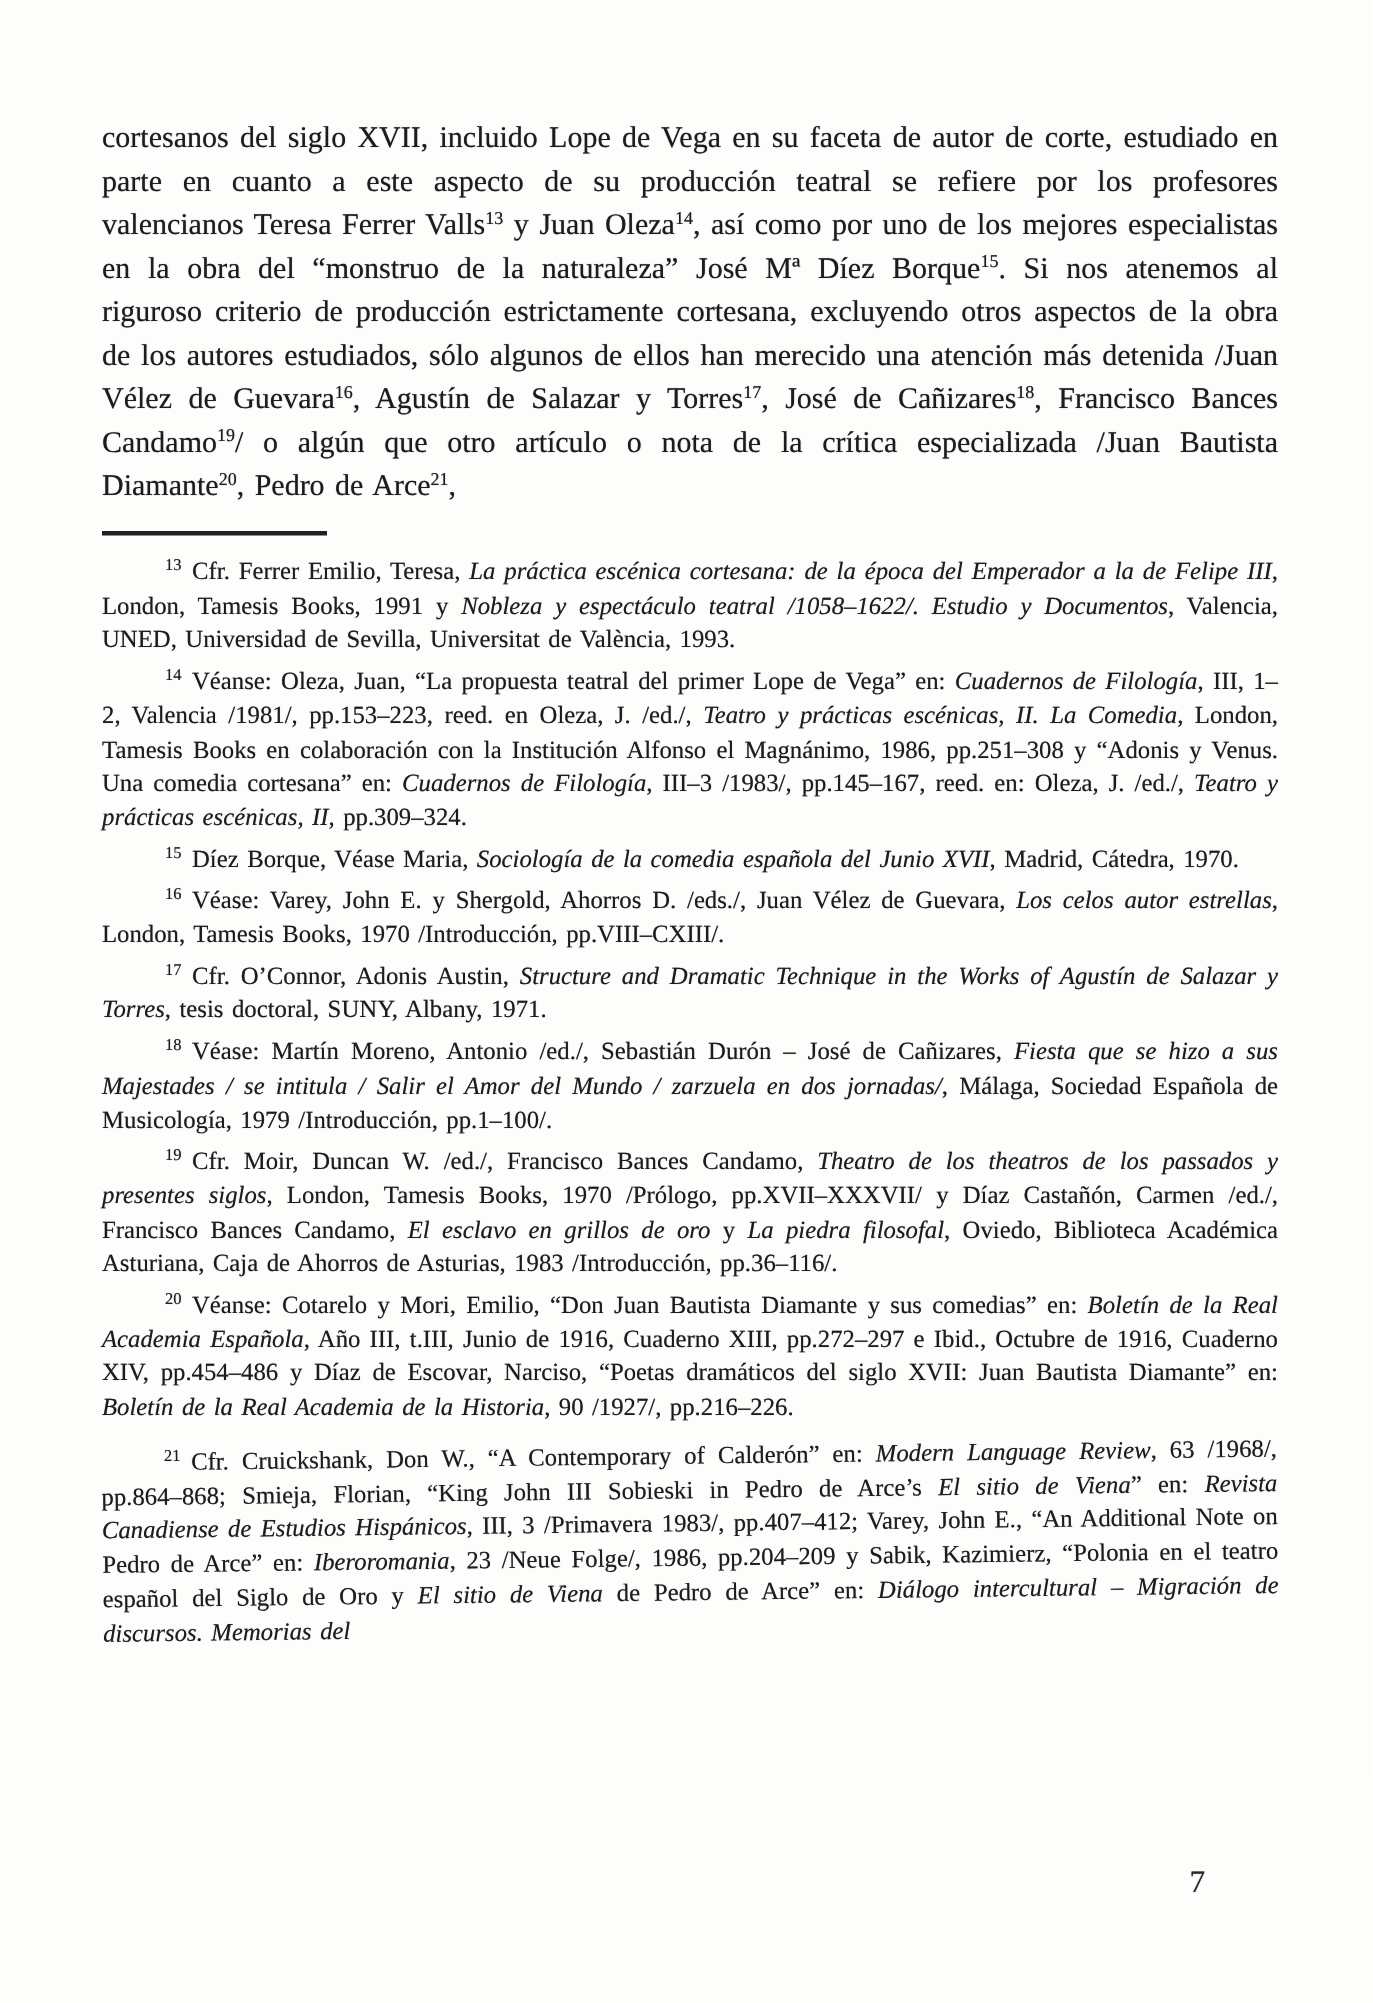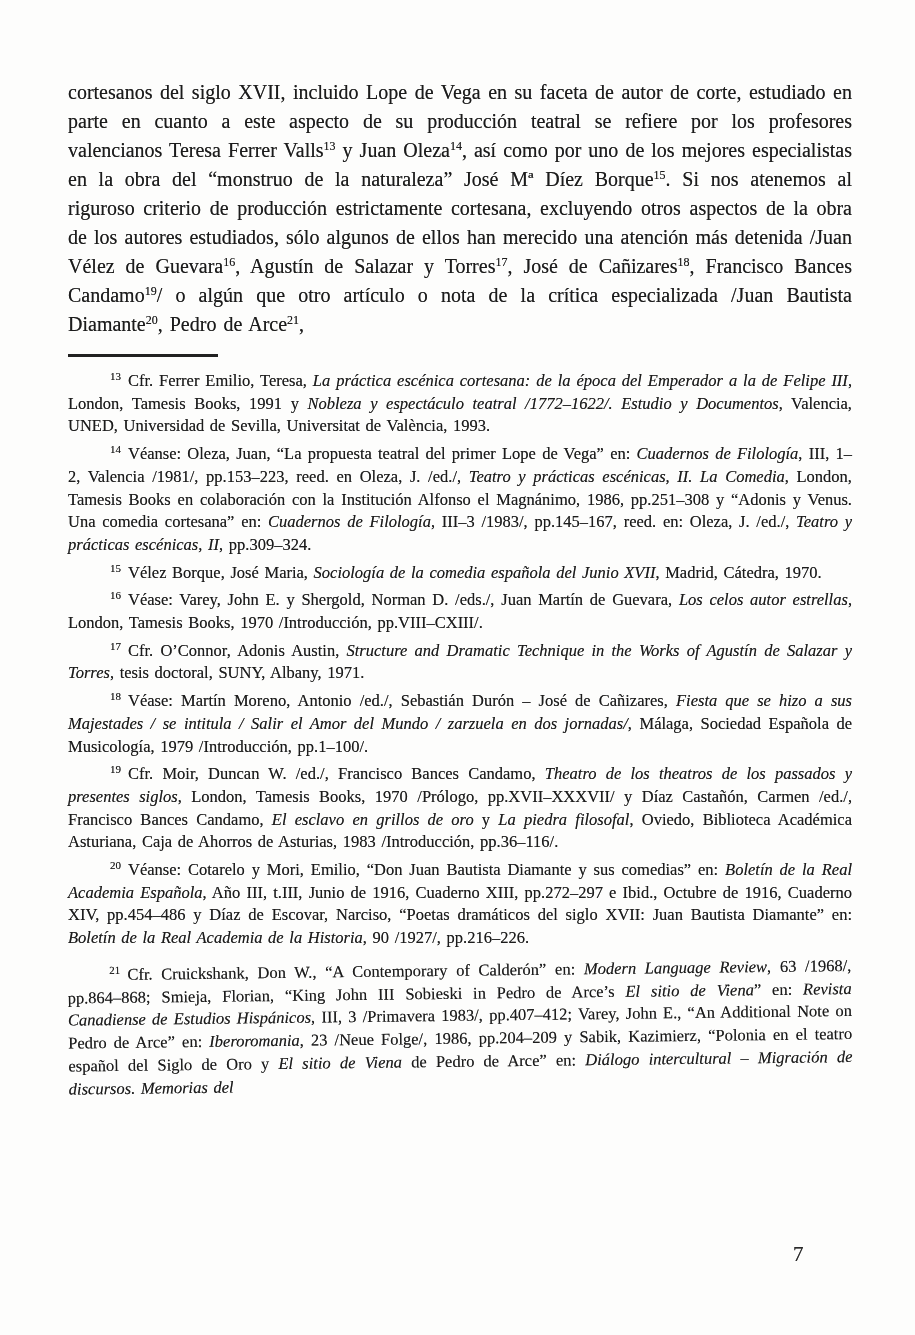--- a/index.html
+++ b/index.html
@@ -79,24 +79,24 @@
   }
 </style>
 </head>
 <body>
 
 <div class="page">
   <div class="content">
     <p class="body-text"><span>cortesanos del siglo XVII, incluido Lope de Vega en su faceta de autor de corte, estudiado en parte en cuanto a este aspecto de su producción teatral se refiere por los profesores valencianos Teresa Ferrer Valls</span><sup>13</sup><span> y Juan Oleza</span><sup>14</sup><span>, así como por uno de los mejores especialistas en la obra del “monstruo de la naturaleza” José Mª Díez Borque</span><sup>15</sup><span>. Si nos atenemos al riguroso criterio de producción estrictamente cortesana, excluyendo otros aspectos de la obra de los autores estudiados, sólo algunos de ellos han merecido una atención más detenida /Juan Vélez de Guevara</span><sup>16</sup><span>, Agustín de Salazar y Torres</span><sup>17</sup><span>, José de Cañizares</span><sup>18</sup><span>, Francisco Bances Candamo</span><sup>19</sup><span>/ o algún que otro artículo o nota de la crítica especializada /Juan Bautista Diamante</span><sup>20</sup><span>, Pedro de Arce</span><sup>21</sup><span>,</span></p>
     <div class="fn-rule"></div>
     <div class="footnotes">
-        <p class="footnote"><sup class="fn-num">13</sup><span>Cfr. Ferrer Emilio, Teresa, </span><em>La práctica escénica cortesana: de la época del Emperador a la de Felipe III</em><span>, London, Tamesis Books, 1991 y </span><em>Nobleza y espectáculo teatral /1772–1622/. Estudio y Documentos</em><span>, Valencia, UNED, Universidad de Sevilla, Universitat de València, 1993.</span></p>
+        <p class="footnote"><sup class="fn-num">13</sup><span>Cfr. Ferrer Emilio, Teresa, </span><em>La práctica escénica cortesana: de la época del Emperador a la de Felipe III</em><span>, London, Tamesis Books, 1991 y </span><em>Nobleza y espectáculo teatral /1058–1622/. Estudio y Documentos</em><span>, Valencia, UNED, Universidad de Sevilla, Universitat de València, 1993.</span></p>
         <p class="footnote"><sup class="fn-num">14</sup><span>Véanse: Oleza, Juan, “La propuesta teatral del primer Lope de Vega” en: </span><em>Cuadernos de Filología</em><span>, III, 1–2, Valencia /1981/, pp.153–223, reed. en Oleza, J. /ed./, </span><em>Teatro y prácticas escénicas, II. La Comedia</em><span>, London, Tamesis Books en colaboración con la Institución Alfonso el Magnánimo, 1986, pp.251–308 y “Adonis y Venus. Una comedia cortesana” en: </span><em>Cuadernos de Filología</em><span>, III–3 /1983/, pp.145–167, reed. en: Oleza, J. /ed./, </span><em>Teatro y prácticas escénicas, II</em><span>, pp.309–324.</span></p>
-        <p class="footnote"><sup class="fn-num">15</sup><span>Vélez Borque, José Maria, </span><em>Sociología de la comedia española del Junio XVII</em><span>, Madrid, Cátedra, 1970.</span></p>
-        <p class="footnote"><sup class="fn-num">16</sup><span>Véase: Varey, John E. y Shergold, Norman D. /eds./, Juan Martín de Guevara, </span><em>Los celos autor estrellas</em><span>, London, Tamesis Books, 1970 /Introducción, pp.VIII–CXIII/.</span></p>
+        <p class="footnote"><sup class="fn-num">15</sup><span>Díez Borque, Véase Maria, </span><em>Sociología de la comedia española del Junio XVII</em><span>, Madrid, Cátedra, 1970.</span></p>
+        <p class="footnote"><sup class="fn-num">16</sup><span>Véase: Varey, John E. y Shergold, Ahorros D. /eds./, Juan Vélez de Guevara, </span><em>Los celos autor estrellas</em><span>, London, Tamesis Books, 1970 /Introducción, pp.VIII–CXIII/.</span></p>
         <p class="footnote"><sup class="fn-num">17</sup><span>Cfr. O’Connor, Adonis Austin, </span><em>Structure and Dramatic Technique in the Works of Agustín de Salazar y Torres</em><span>, tesis doctoral, SUNY, Albany, 1971.</span></p>
         <p class="footnote"><sup class="fn-num">18</sup><span>Véase: Martín Moreno, Antonio /ed./, Sebastián Durón – José de Cañizares, </span><em>Fiesta que se hizo a sus Majestades / se intitula / Salir el Amor del Mundo / zarzuela en dos jornadas/</em><span>, Málaga, Sociedad Española de Musicología, 1979 /Introducción, pp.1–100/.</span></p>
         <p class="footnote"><sup class="fn-num">19</sup><span>Cfr. Moir, Duncan W. /ed./, Francisco Bances Candamo, </span><em>Theatro de los theatros de los passados y presentes siglos</em><span>, London, Tamesis Books, 1970 /Prólogo, pp.XVII–XXXVII/ y Díaz Castañón, Carmen /ed./, Francisco Bances Candamo, </span><em>El esclavo en grillos de oro</em><span> y </span><em>La piedra filosofal</em><span>, Oviedo, Biblioteca Académica Asturiana, Caja de Ahorros de Asturias, 1983 /Introducción, pp.36–116/.</span></p>
         <p class="footnote"><sup class="fn-num">20</sup><span>Véanse: Cotarelo y Mori, Emilio, “Don Juan Bautista Diamante y sus comedias” en: </span><em>Boletín de la Real Academia Española</em><span>, Año III, t.III, Junio de 1916, Cuaderno XIII, pp.272–297 e Ibid., Octubre de 1916, Cuaderno XIV, pp.454–486 y Díaz de Escovar, Narciso, “Poetas dramáticos del siglo XVII: Juan Bautista Diamante” en: </span><em>Boletín de la Real Academia de la Historia</em><span>, 90 /1927/, pp.216–226.</span></p>
         <p class="footnote"><sup class="fn-num">21</sup><span>Cfr. Cruickshank, Don W., “A Contemporary of Calderón” en: </span><em>Modern Language Review</em><span>, 63 /1968/, pp.864–868; Smieja, Florian, “King John III Sobieski in Pedro de Arce’s </span><em>El sitio de Viena</em><span>” en: </span><em>Revista Canadiense de Estudios Hispánicos</em><span>, III, 3 /Primavera 1983/, pp.407–412; Varey, John E., “An Additional Note on Pedro de Arce” en: </span><em>Iberoromania</em><span>, 23 /Neue Folge/, 1986, pp.204–209 y Sabik, Kazimierz, “Polonia en el teatro español del Siglo de Oro y </span><em>El sitio de Viena</em><span> de Pedro de Arce” en: </span><em>Diálogo intercultural – Migración de discursos. Memorias del</em></p>
       </div>
   </div>
   <div class="page-number">7</div>
 </div>
 

